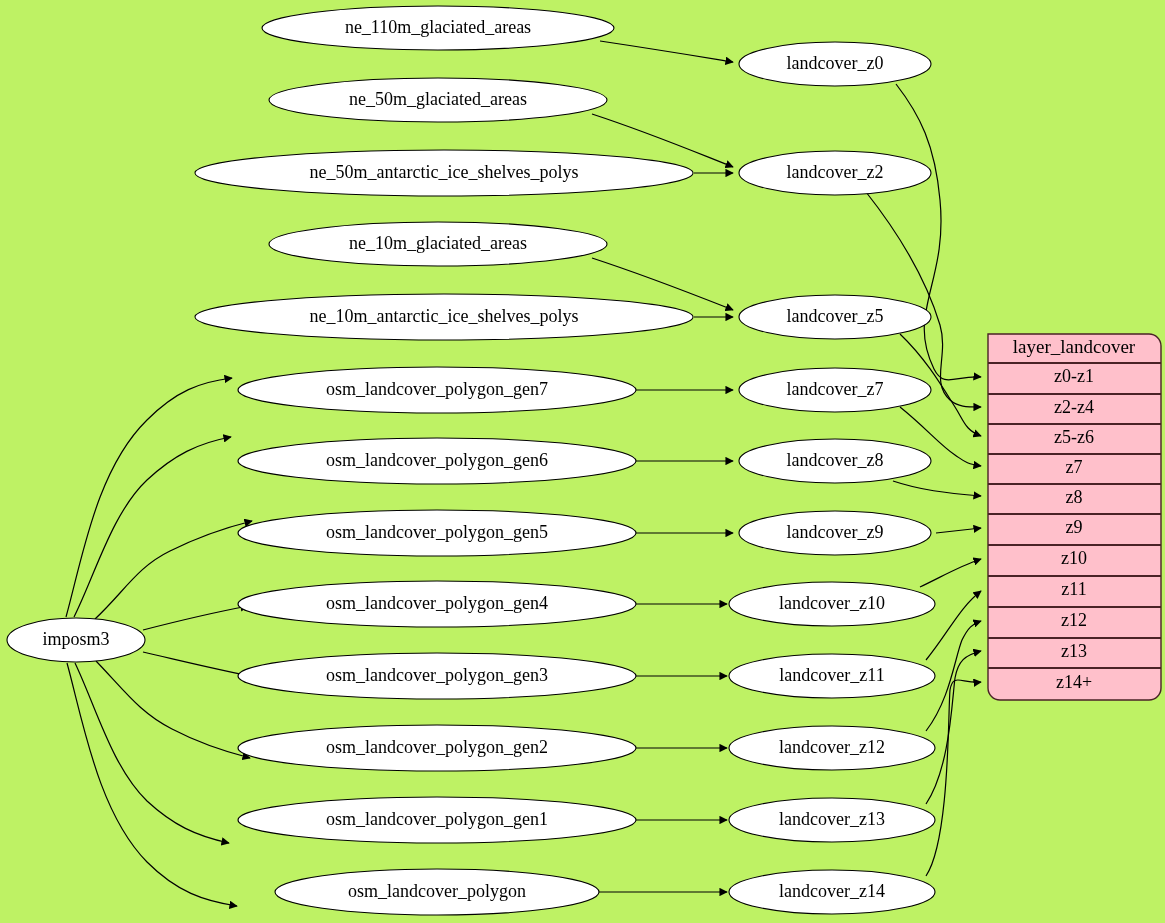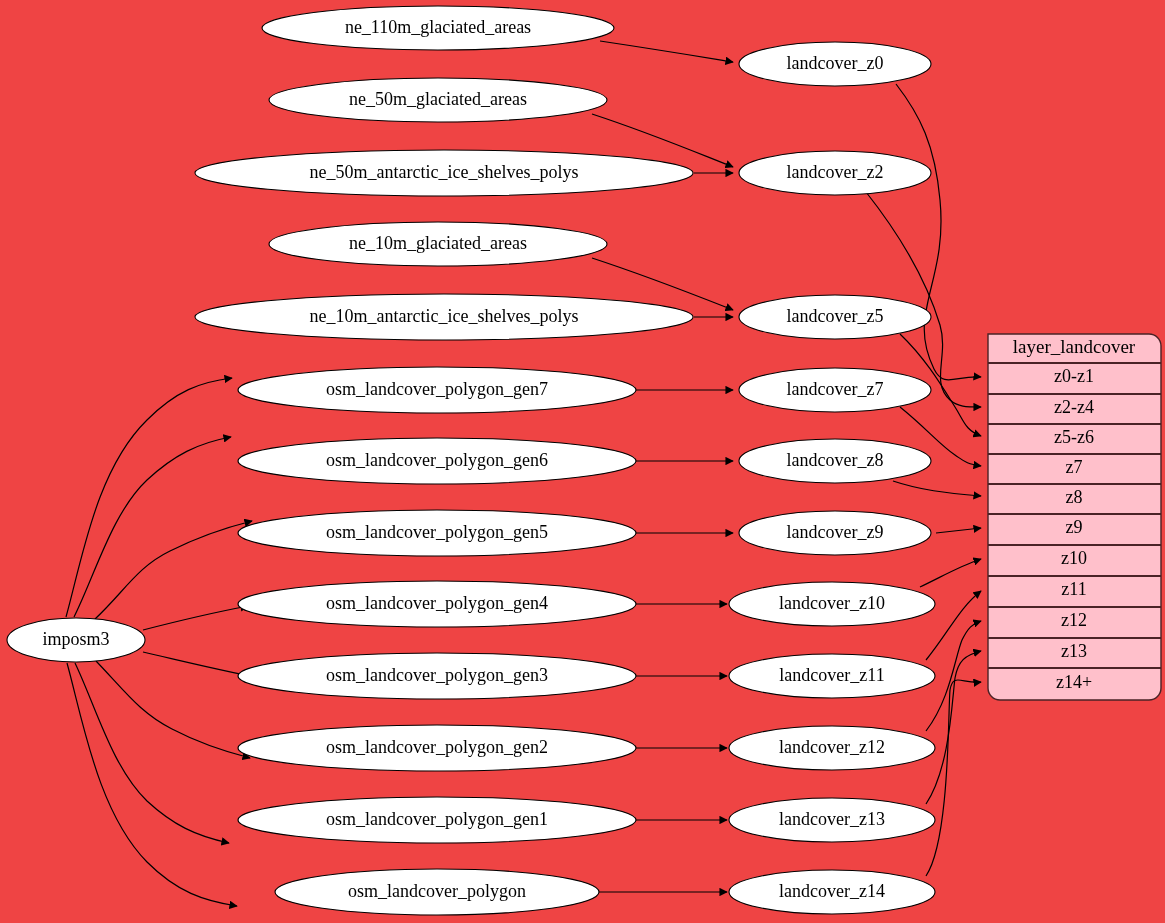--- a/index.html
+++ b/index.html
@@ -1,17 +1,17 @@
 <!DOCTYPE html>
 <html><head>
 <meta charset="utf-8">
 <style>
   html,body{margin:0;padding:0;background:#ffffff;}
   body{font-family:"Liberation Serif", serif;}
-  #stage{position:relative;width:1165px;height:923px;background:#ef4444;overflow:hidden;}
+  #stage{position:relative;width:1165px;height:923px;background:#bef264;overflow:hidden;}
   svg#graph{position:absolute;left:0;top:0;width:1165px;height:923px;}
   .node-ell{fill:#ffffff;stroke:#000000;stroke-width:1.1;}
   .node-lbl{font-family:"Liberation Serif", serif;font-size:18px;fill:#000000;text-anchor:middle;dominant-baseline:middle;}
   .edge{fill:none;stroke:#000000;stroke-width:1.2;}
   .tbl-lbl{font-family:"Liberation Serif", serif;font-size:18px;fill:#000000;text-anchor:middle;dominant-baseline:middle;}
   .tbl-hdr-lbl{font-family:"Liberation Serif", serif;font-size:19px;fill:#000000;text-anchor:middle;dominant-baseline:middle;}
 </style>
 </head>
 <body>
 

